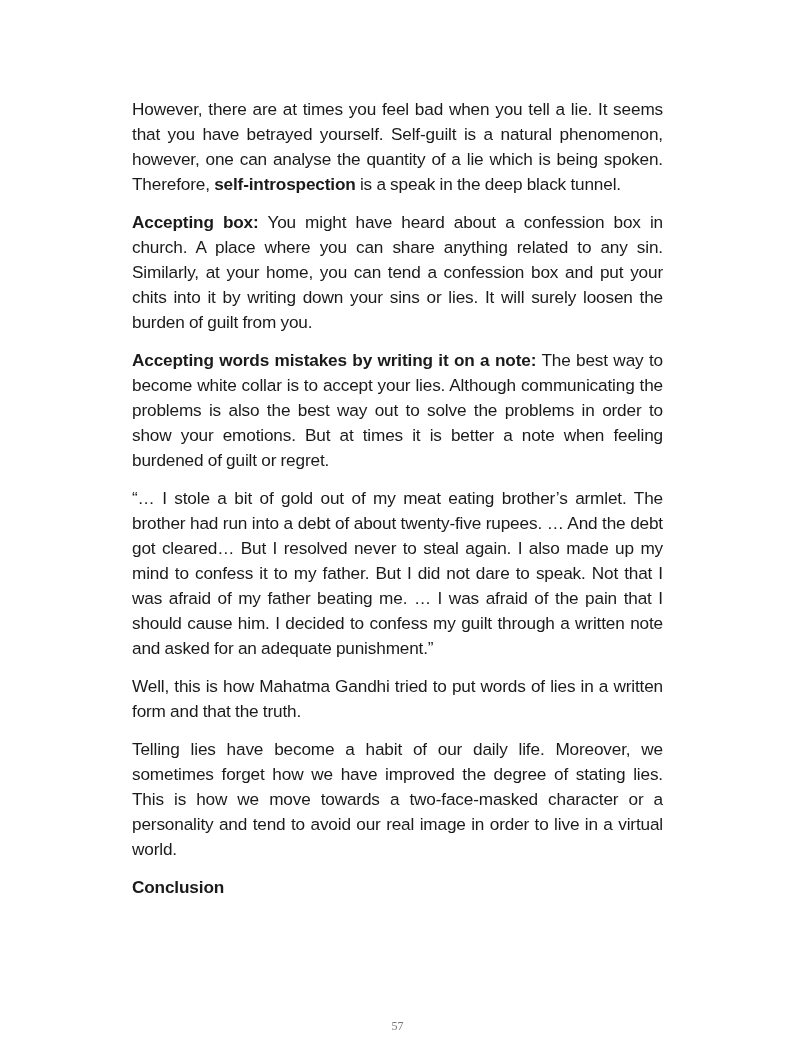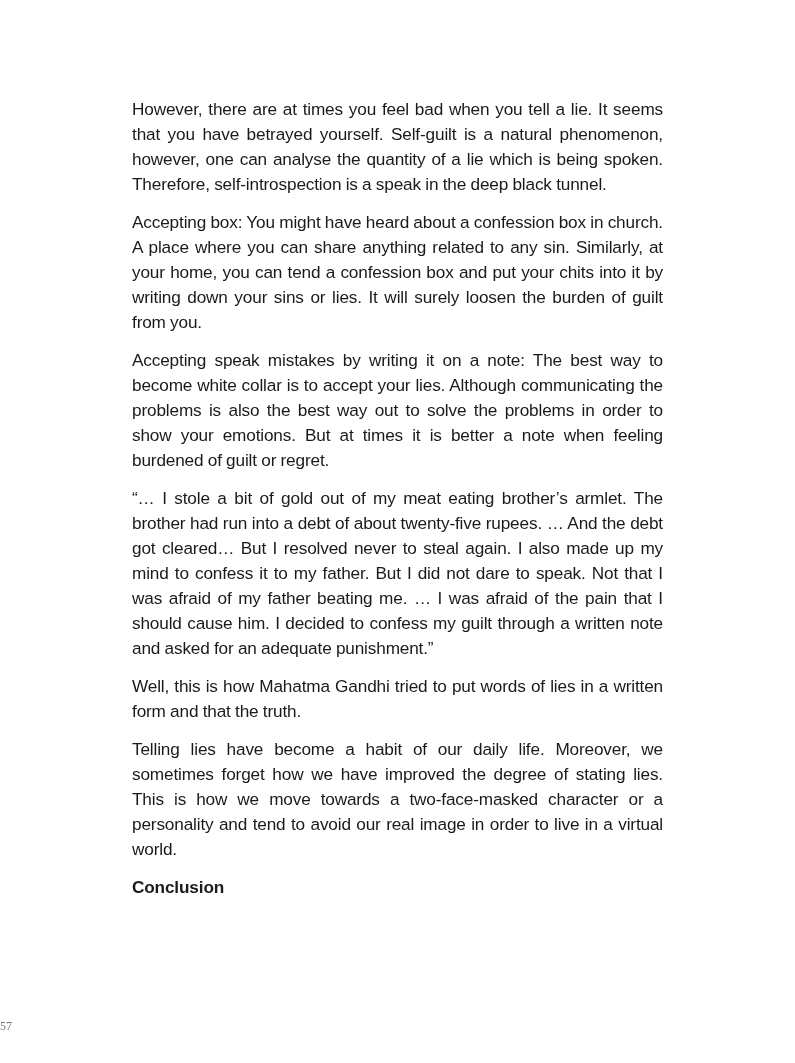--- a/index.html
+++ b/index.html
@@ -12,41 +12,42 @@
       font-family: "Liberation Sans", sans-serif;
       font-size: 17.2px;
       line-height: 25px;
       color: #1a1a1a;
       text-align: justify;
       letter-spacing: -0.15px;
       word-spacing: -0.3px;
     }
     .para { margin: 0 0 13px 0; }
     .heading { font-weight: bold; }
-    b, .bold { font-weight: normal; }
+    b, .bold { font-weight: bold; }
     i, .ital { font-style: italic; }
     .page-number {
       position: absolute;
       left: 0;
       width: 795px;
       top: 1019px;
+      text-align: center;
       font-family: "Liberation Serif", serif;
       font-size: 12px;
       color: #777777;
     }
   </style>
 </head>
 <body>
 
 <div class="page-body">
   <p class="para"><span>However, there are at times you feel bad when you tell a lie. It seems that you have betrayed yourself. Self-guilt is a natural phenomenon, however, one can analyse the quantity of a lie which is being spoken. Therefore, </span><b>self-introspection</b><span> is a speak in the deep black tunnel.</span></p>
 
   <p class="para"><b>Accepting box:</b><span> You might have heard about a confession box in church. A place where you can share anything related to any sin. Similarly, at your home, you can tend a confession box and put your chits into it by writing down your sins or lies. It will surely loosen the burden of guilt from you.</span></p>
 
-  <p class="para"><b>Accepting speak mistakes by writing it on a note:</b><span> The best way to become white collar is to accept your lies. Although communicating the problems is also the best way out to solve the problems in order to show your emotions. But at times it is better a note when feeling burdened of guilt or regret.</span></p>
+  <p class="para"><b>Accepting words mistakes by writing it on a note:</b><span> The best way to become white collar is to accept your lies. Although communicating the problems is also the best way out to solve the problems in order to show your emotions. But at times it is better a note when feeling burdened of guilt or regret.</span></p>
 
   <p class="para">“… I stole a bit of gold out of my meat eating brother’s armlet. The brother had run into a debt of about twenty-five rupees. … And the debt got cleared… But I resolved never to steal again. I also made up my mind to confess it to my father. But I did not dare to speak. Not that I was afraid of my father beating me. … I was afraid of the pain that I should cause him. I decided to confess my guilt through a written note and asked for an adequate punishment.”</p>
 
 
   <p class="para">Well, this is how Mahatma Gandhi tried to put words of lies in a written form and that the truth.</p>
 
   <p class="para">Telling lies have become a habit of our daily life. Moreover, we sometimes forget how we have improved the degree of stating lies. This is how we move towards a two-face-masked character or a personality and tend to avoid our real image in order to live in a virtual world.</p>
 
   <p class="para heading">Conclusion</p>
 </div>

